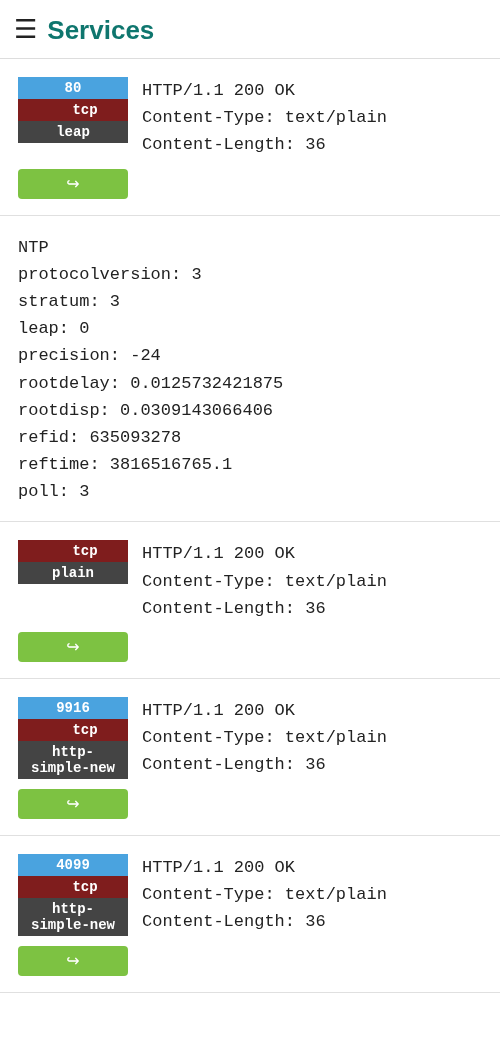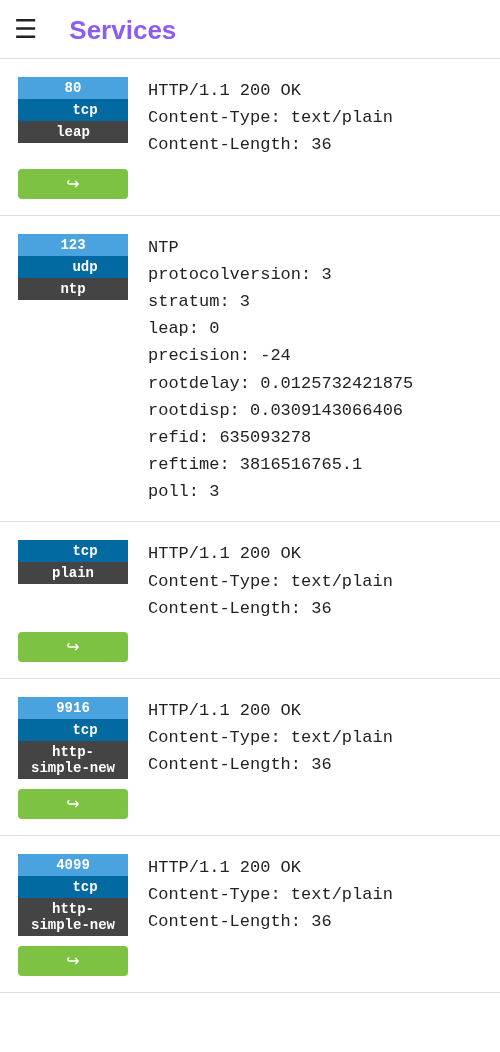--- a/index.html
+++ b/index.html
@@ -18,38 +18,37 @@
     }
     .header-icon {
       font-size: 26px;
       margin-right: 10px;
       color: #222;
     }
     .header-title {
       font-family: Arial, Helvetica, sans-serif;
       font-size: 26px;
       font-weight: bold;
-      color: #8b5cf6;
-      margin-left: 22px;
+      color: #0f766e;
     }
     .services-list {
       padding: 0 0;
     }
     .service-item {
       padding: 18px 18px 16px 18px;
       border-bottom: 1px solid #e0e0e0;
       display: flex;
       flex-direction: column;
       gap: 10px;
     }
     .service-row {
       display: flex;
       flex-direction: row;
       align-items: flex-start;
-      gap: 20px;
+      gap: 14px;
     }
     .service-badge-stack {
       display: flex;
       flex-direction: column;
       min-width: 110px;
       max-width: 120px;
     }
     .badge {
       display: block;
       text-align: center;
@@ -57,21 +56,21 @@
       font-size: 14px;
       font-weight: bold;
       padding: 3px 6px;
       width: 110px;
     }
     .badge-port {
       background: #4aa3df;
       color: #fff;
     }
     .badge-proto {
-      background: #0369a1;
+      background: #7f1d1d;
       color: #fff;
       padding-left: 30px;
     }
     .badge-service {
       background: #444444;
       color: #fff;
     }
     .service-info {
       font-family: 'Courier New', Courier, monospace;
       font-size: 17px;
@@ -117,25 +116,20 @@
         <div class="service-info">HTTP/1.1 200 OK
 Content-Type: text/plain
 Content-Length: 36</div>
       </div>
       <button class="redirect-btn">
         <span class="arrow-icon">↪</span>
       </button>
     </div>
     <div class="service-item">
       <div class="service-row">
-        <div class="service-badge-stack">
-          <span class="badge badge-port">123</span>
-          <span class="badge badge-proto">udp</span>
-          <span class="badge badge-service">ntp</span>
-        </div>
         <div class="service-info">NTP
 protocolversion: 3
 stratum: 3
 leap: 0
 precision: -24
 rootdelay: 0.0125732421875
 rootdisp: 0.0309143066406
 refid: 635093278
 reftime: 3816516765.1
 poll: 3</div>

